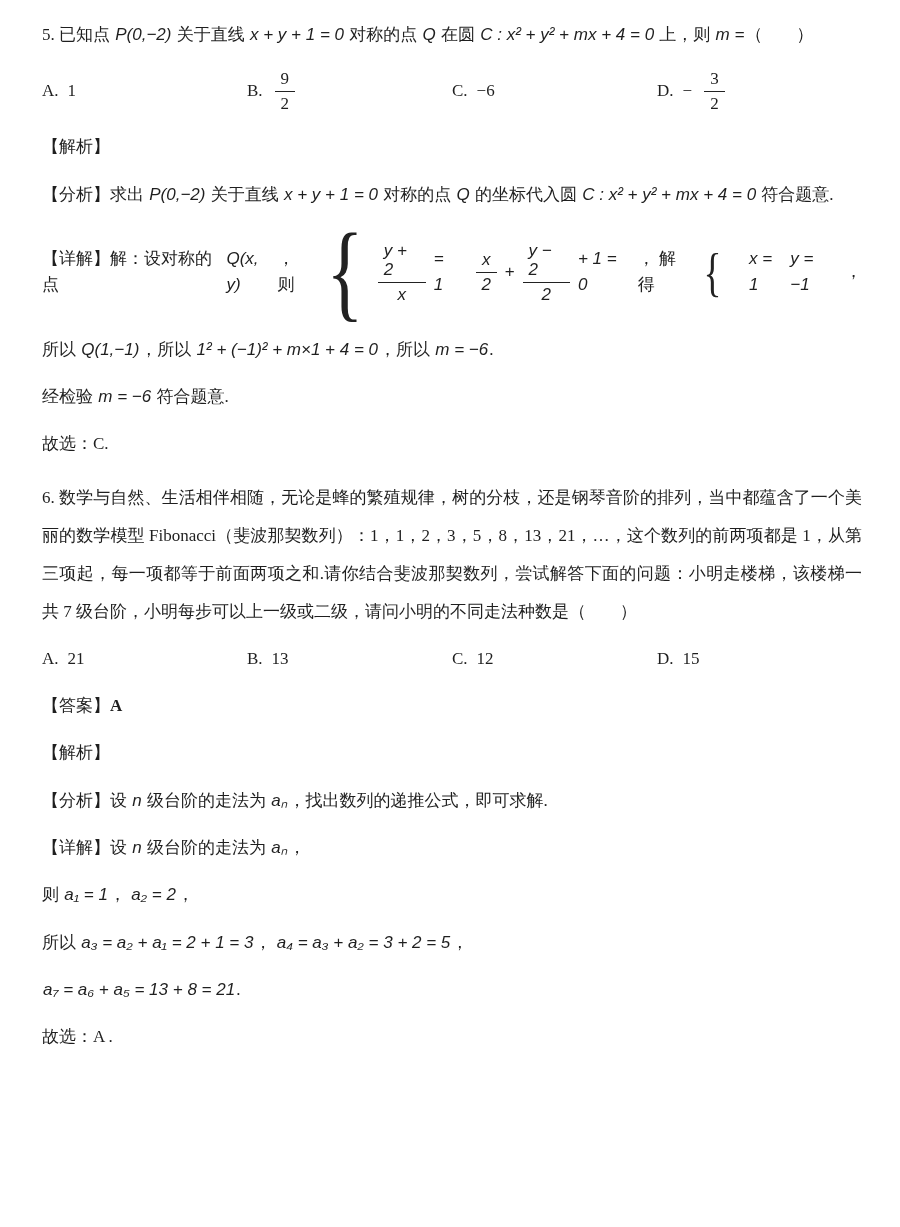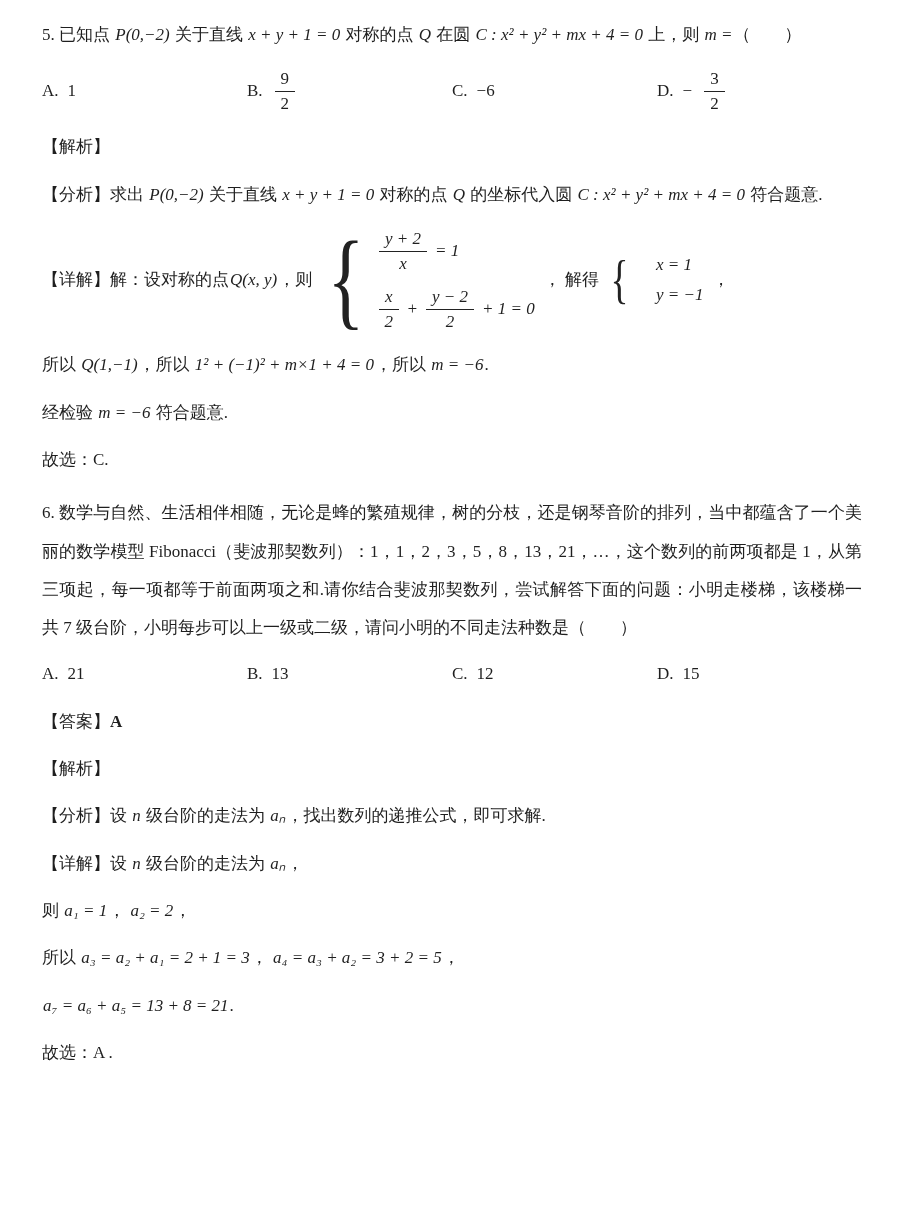--- a/index.html
+++ b/index.html
@@ -19,21 +19,21 @@
     white-space: normal;
   }
   .para {
     font-size: 17px;
     line-height: 2.25;
     margin-bottom: 14px;
     text-align: justify;
   }
   .math {
     font-style: italic;
-    font-family: Liberation Serif, serif;
+    font-family: Liberation Sans, sans-serif;
     padding: 0 1px;
   }
   .upright { font-style: normal; }
   .ans-val { font-weight: bold; }
   .options-row { display: flex; align-items: center; }
   .opt { flex: 1 1 25%; display: flex; align-items: center; gap: 9px; }
   .frac {
     display: inline-flex;
     flex-direction: column;
     align-items: center;
@@ -50,21 +50,21 @@
     font-style: normal;
     font-size: 108px;
     line-height: 0.8;
     transform: scaleX(0.72);
     transform-origin: center;
     margin-right: 3px;
     font-weight: 300;
     color: #222;
   }
   .system.small .brace { font-size: 52px; }
-  .system .eqs { display: flex; flex-direction: column; gap: 14px; }
+  .system .eqs { display: flex; flex-direction: row; gap: 14px; }
   .system.small .eqs { gap: 3px; margin-left: 20px; }
   .system .eq { display: flex; align-items: center; }
   .rhs { margin-left: 5px; }
   .plus { margin: 0 5px; font-style: italic; }
 </style>
 </head>
 <body>
 
 <div class="page">
 

